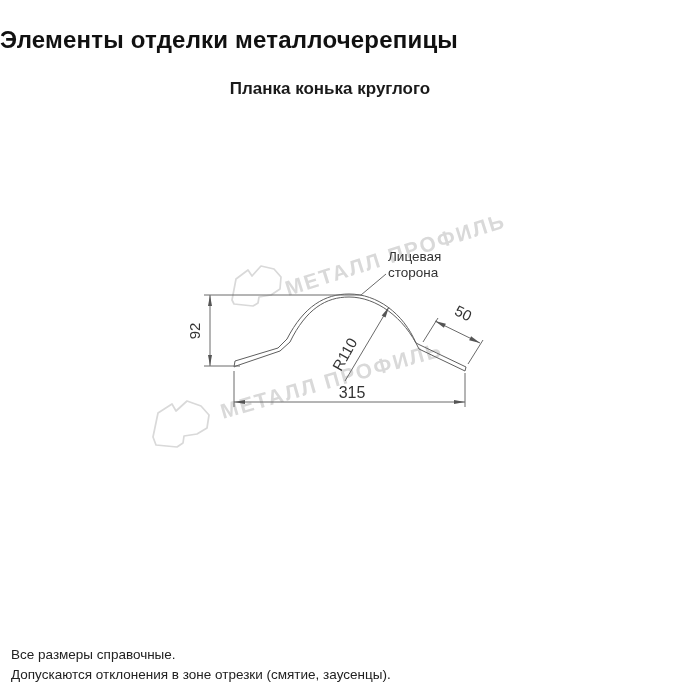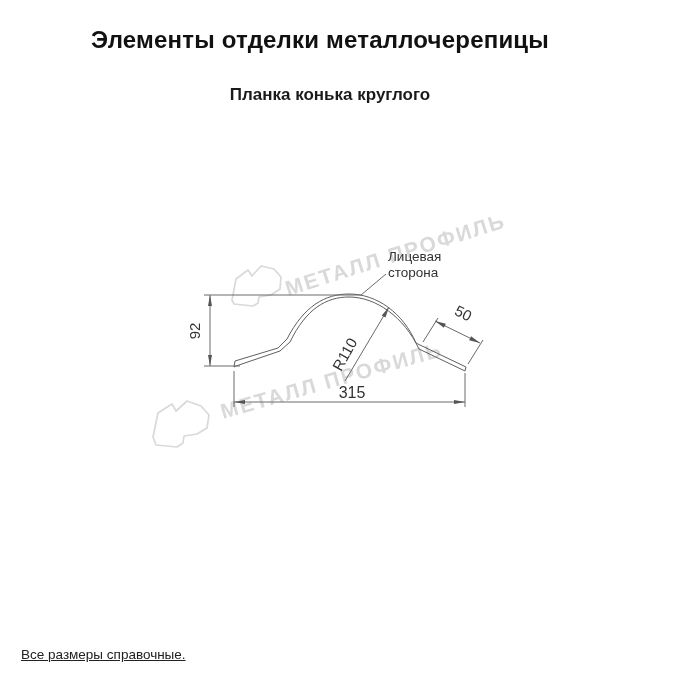--- a/index.html
+++ b/index.html
@@ -1,30 +1,30 @@
 <!DOCTYPE html>
 <html><head>
 <meta charset="utf-8">
 <style>
   html,body{margin:0;padding:0;}
   body{
     width:700px;height:700px;background:#ffffff;position:relative;overflow:hidden;
     font-family:"Liberation Sans", sans-serif;
   }
   .page-title{
-    position:absolute;top:26px;left:0;width:640px;text-align:center;
+    position:absolute;top:26px;left:0;width:640px;
     font-size:24px;font-weight:700;color:#111;letter-spacing:.2px;
   }
   .subtitle{
-    position:absolute;top:85px;left:0;width:660px;text-align:center;
+    position:absolute;top:79px;left:0;width:660px;text-align:center;
     font-size:17px;font-weight:700;color:#1a1a1a;line-height:19px;
   }
   .footer{
-    position:absolute;left:21px;top:645px;
-    font-size:13.5px;color:#222;line-height:20px;white-space:nowrap;text-decoration:underline;
+    position:absolute;left:11px;top:645px;
+    font-size:13.5px;color:#222;line-height:20px;white-space:nowrap;
   }
   svg.drawing{position:absolute;left:0;top:0;}
   .dline{stroke:#6a6a6a;stroke-width:1;fill:none;}
   .profile{stroke:#5f5f5f;stroke-width:1;fill:none;}
   .arr{fill:#555;stroke:none;}
   .dimtext{font-family:"Liberation Sans",sans-serif;fill:#333;}
   .wm-logo{fill:none;stroke:#d9d9d9;stroke-width:1.7;stroke-linejoin:round;}
   .wm-text{font-family:"Liberation Sans",sans-serif;font-weight:700;letter-spacing:2px;font-size:21px;}
 </style>
 </head>
@@ -88,13 +88,14 @@
     <line class="dline" x1="468" y1="364" x2="483" y2="340"></line>
     <line class="dline" x1="435" y1="321" x2="480" y2="343"></line>
     <polygon class="arr" points="435,321 443.9,327.8 445.9,323.8"></polygon>
     <polygon class="arr" points="480,343 469.1,340.2 471.1,336.2"></polygon>
     <text class="dimtext" font-size="15" text-anchor="middle" transform="translate(461,318) rotate(26)">50</text>
   </g>
 </svg>
 
 <div class="footer">
   <div>Все размеры справочные.</div>
+  <div>Допускаются отклонения в зоне отрезки (смятие, заусенцы).</div>
 </div>
 
 </body></html>

